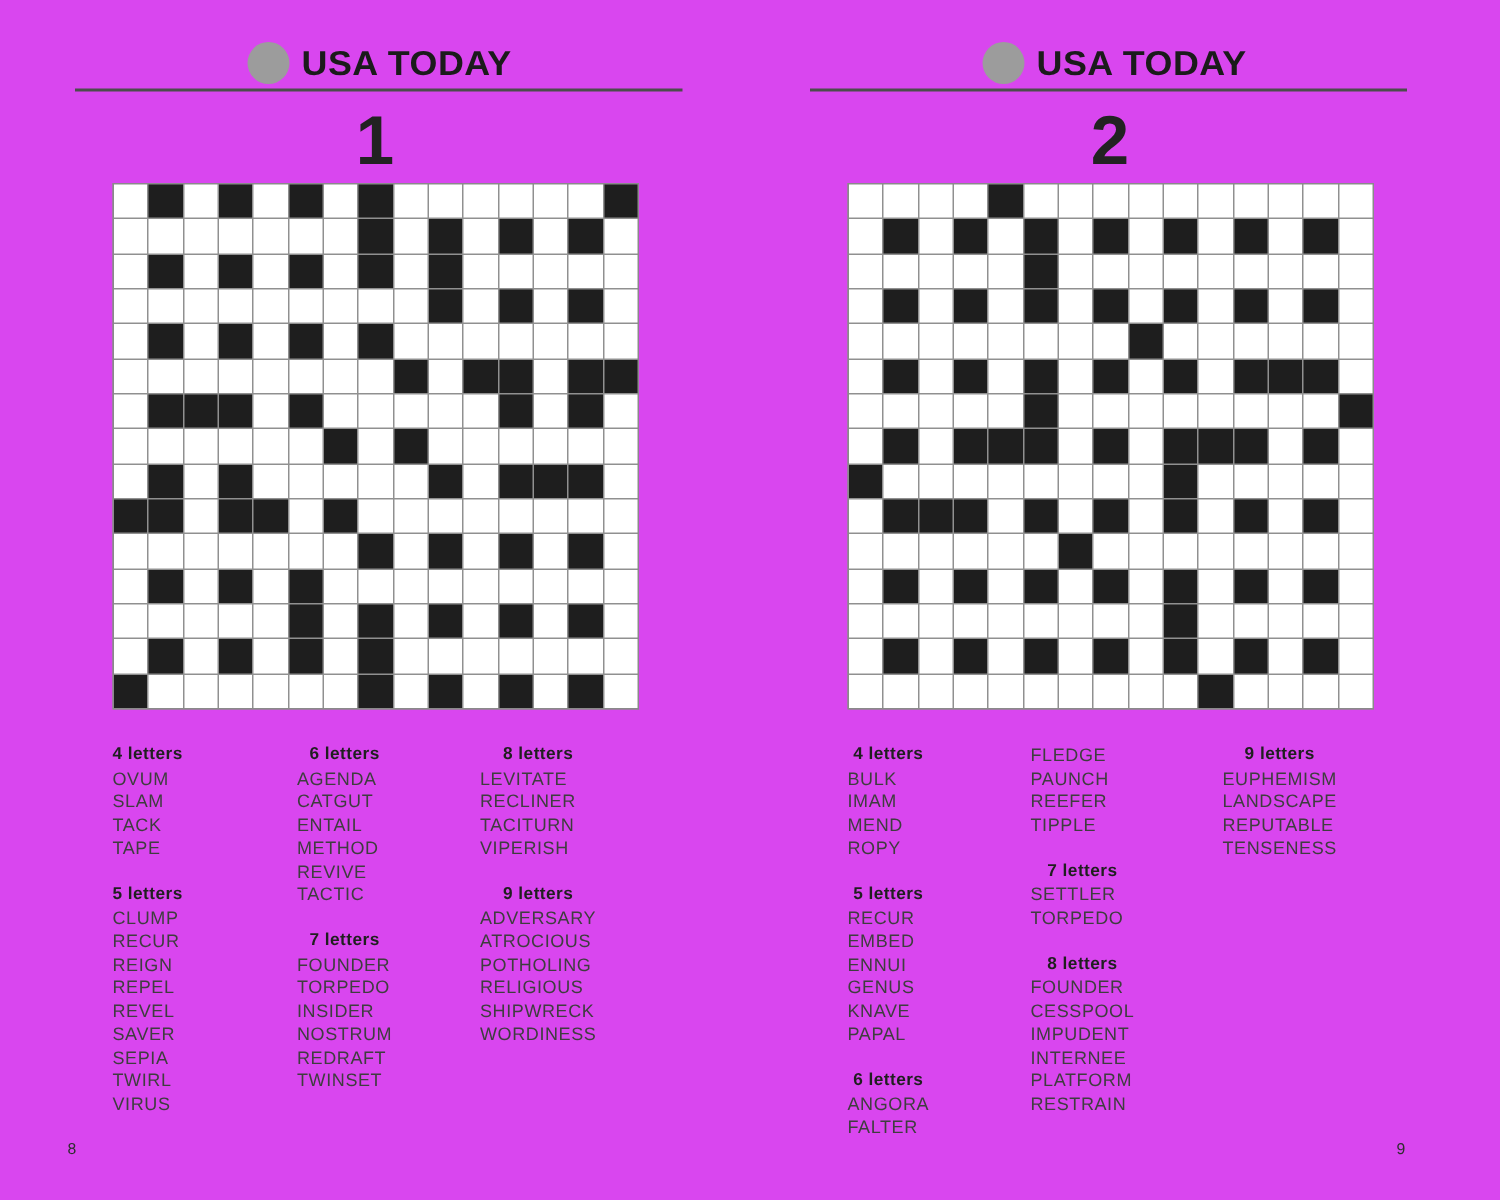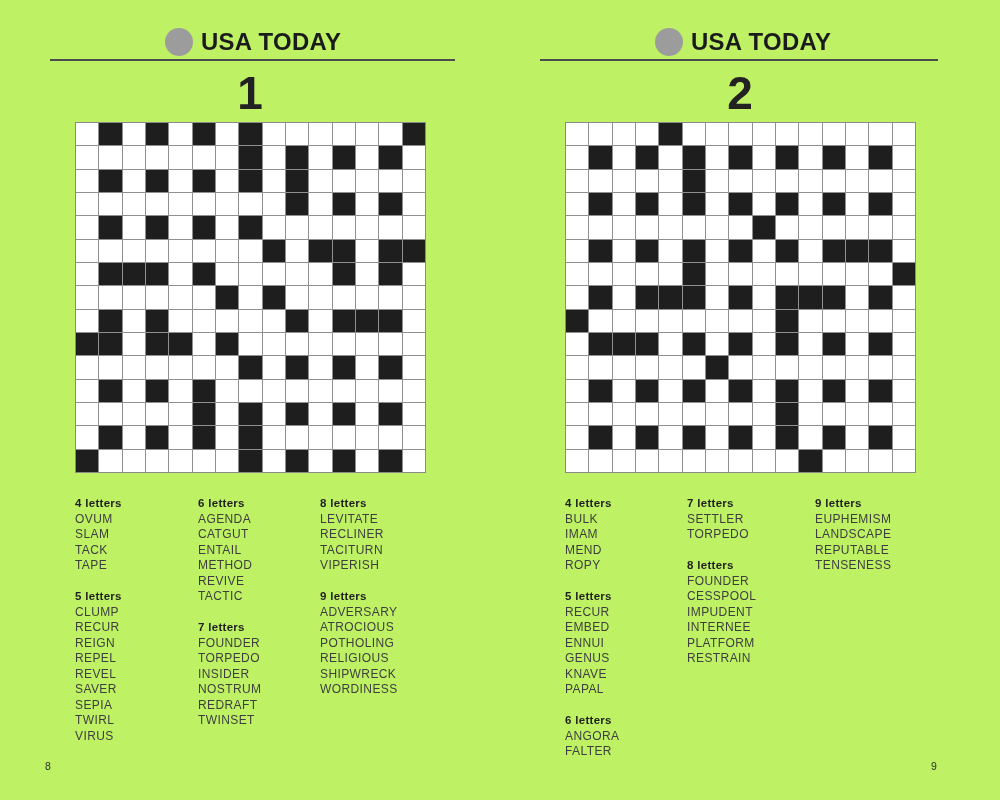--- a/index.html
+++ b/index.html
@@ -3,21 +3,21 @@
 <meta charset="utf-8">
 <style>
   * { margin: 0; padding: 0; box-sizing: border-box; }
   html, body { background: #ffffff; }
   body {
     width: 1000px; height: 800px;
     position: relative;
     font-family: "Liberation Sans", sans-serif;
     overflow: hidden;
   }
-  .spread { position: absolute; inset: 0; background: #bef264; }
+  .spread { position: absolute; inset: 0; background: #d946ef; }
 
   
   .brand-header {
     position: absolute; top: 26px; height: 32px; width: 350px;
     display: flex; align-items: center; justify-content: center; gap: 8px;
   }
   .brand-header.p1 { left: 75px; }
   .brand-header.p2 { left: 565px; }
   .globe {
     width: 28px; height: 28px; border-radius: 50%;
@@ -62,20 +62,21 @@
   .words-col {
     position: absolute; top: 496px;
     font-size: 12px; line-height: 15.5px;
     color: #3e3e3e; letter-spacing: 0.4px;
     white-space: nowrap;
   }
   .word-section { margin-bottom: 15.5px; }
   .word-header {
     font-weight: bold; font-size: 11.5px; color: #1f1f1f;
     letter-spacing: 0.3px;
+    text-align: center;
   }
   .p1c1 { left: 75px; }
   .p1c2 { left: 198px; }
   .p1c3 { left: 320px; }
   .p2c1 { left: 565px; }
   .p2c2 { left: 687px; }
   .p2c3 { left: 815px; }
 
   
   .page-number {
@@ -640,20 +641,26 @@
         <div class="word">PAPAL</div>
       </div>
       <div class="word-section">
         <div class="word-header">6 letters</div>
         <div class="word">ANGORA</div>
         <div class="word">FALTER</div>
       </div>
     </div>
   <div class="words-col p2c2">
       <div class="word-section">
+        <div class="word">FLEDGE</div>
+        <div class="word">PAUNCH</div>
+        <div class="word">REEFER</div>
+        <div class="word">TIPPLE</div>
+      </div>
+      <div class="word-section">
         <div class="word-header">7 letters</div>
         <div class="word">SETTLER</div>
         <div class="word">TORPEDO</div>
       </div>
       <div class="word-section">
         <div class="word-header">8 letters</div>
         <div class="word">FOUNDER</div>
         <div class="word">CESSPOOL</div>
         <div class="word">IMPUDENT</div>
         <div class="word">INTERNEE</div>

